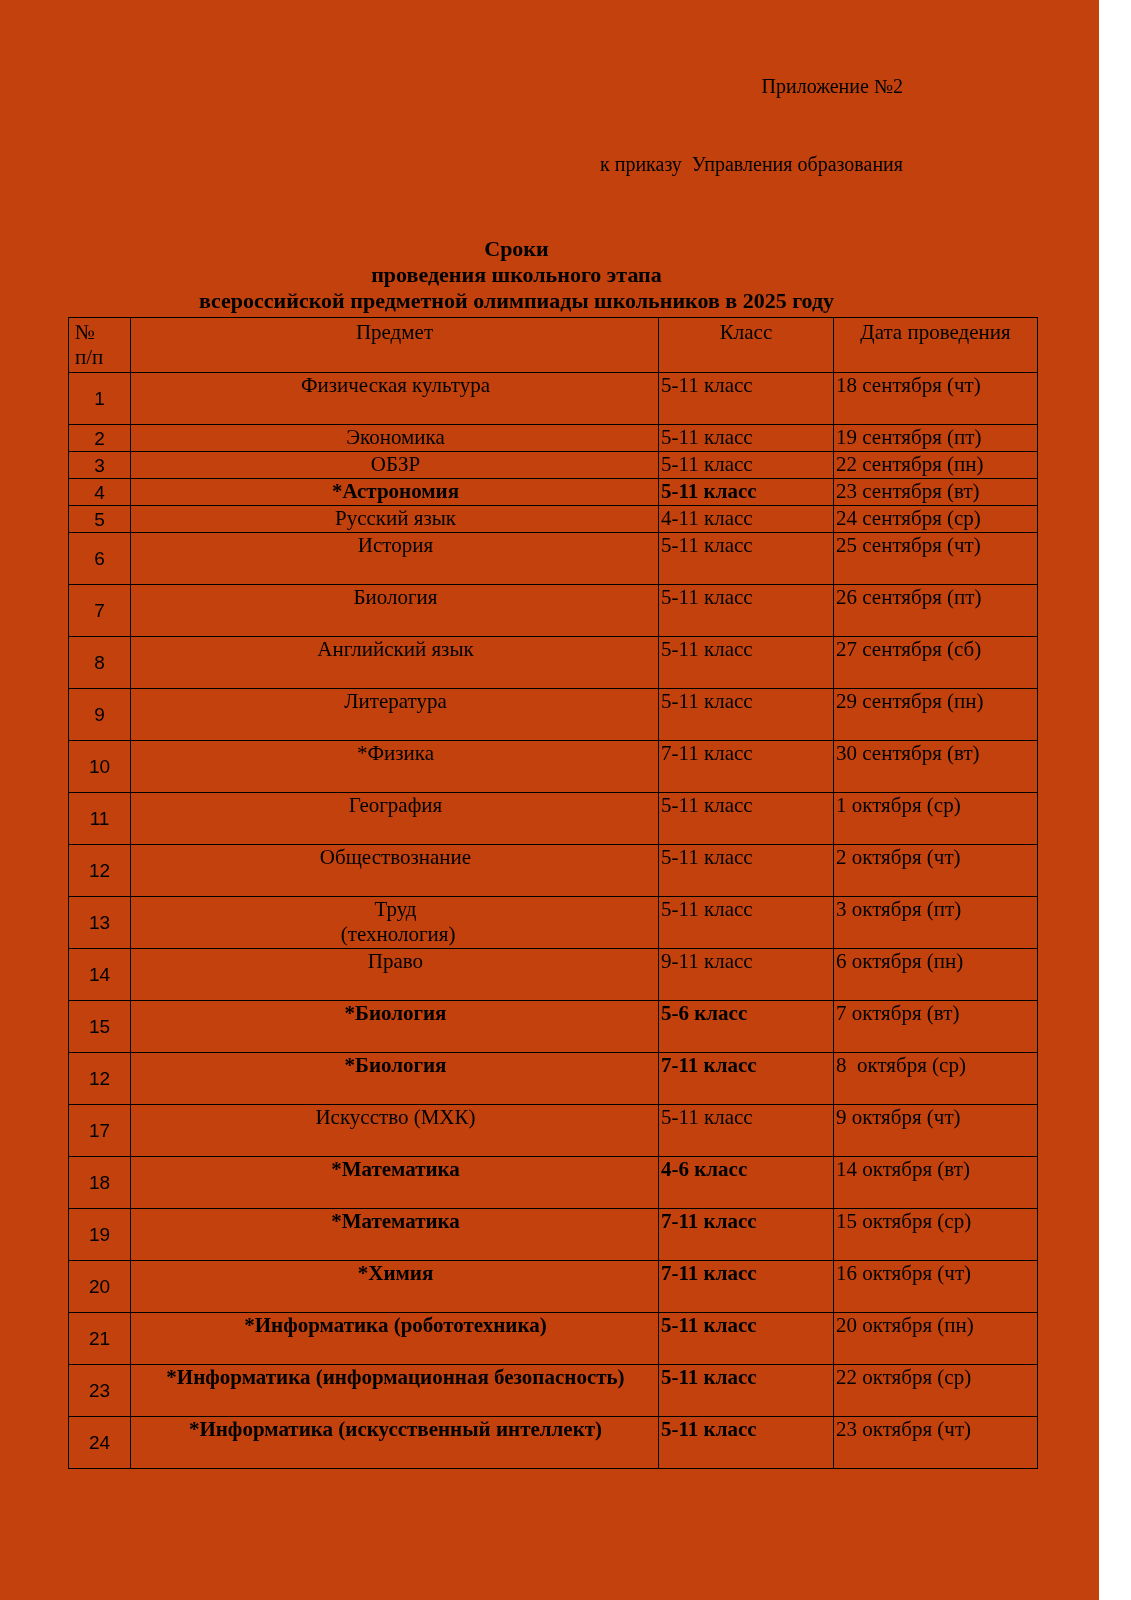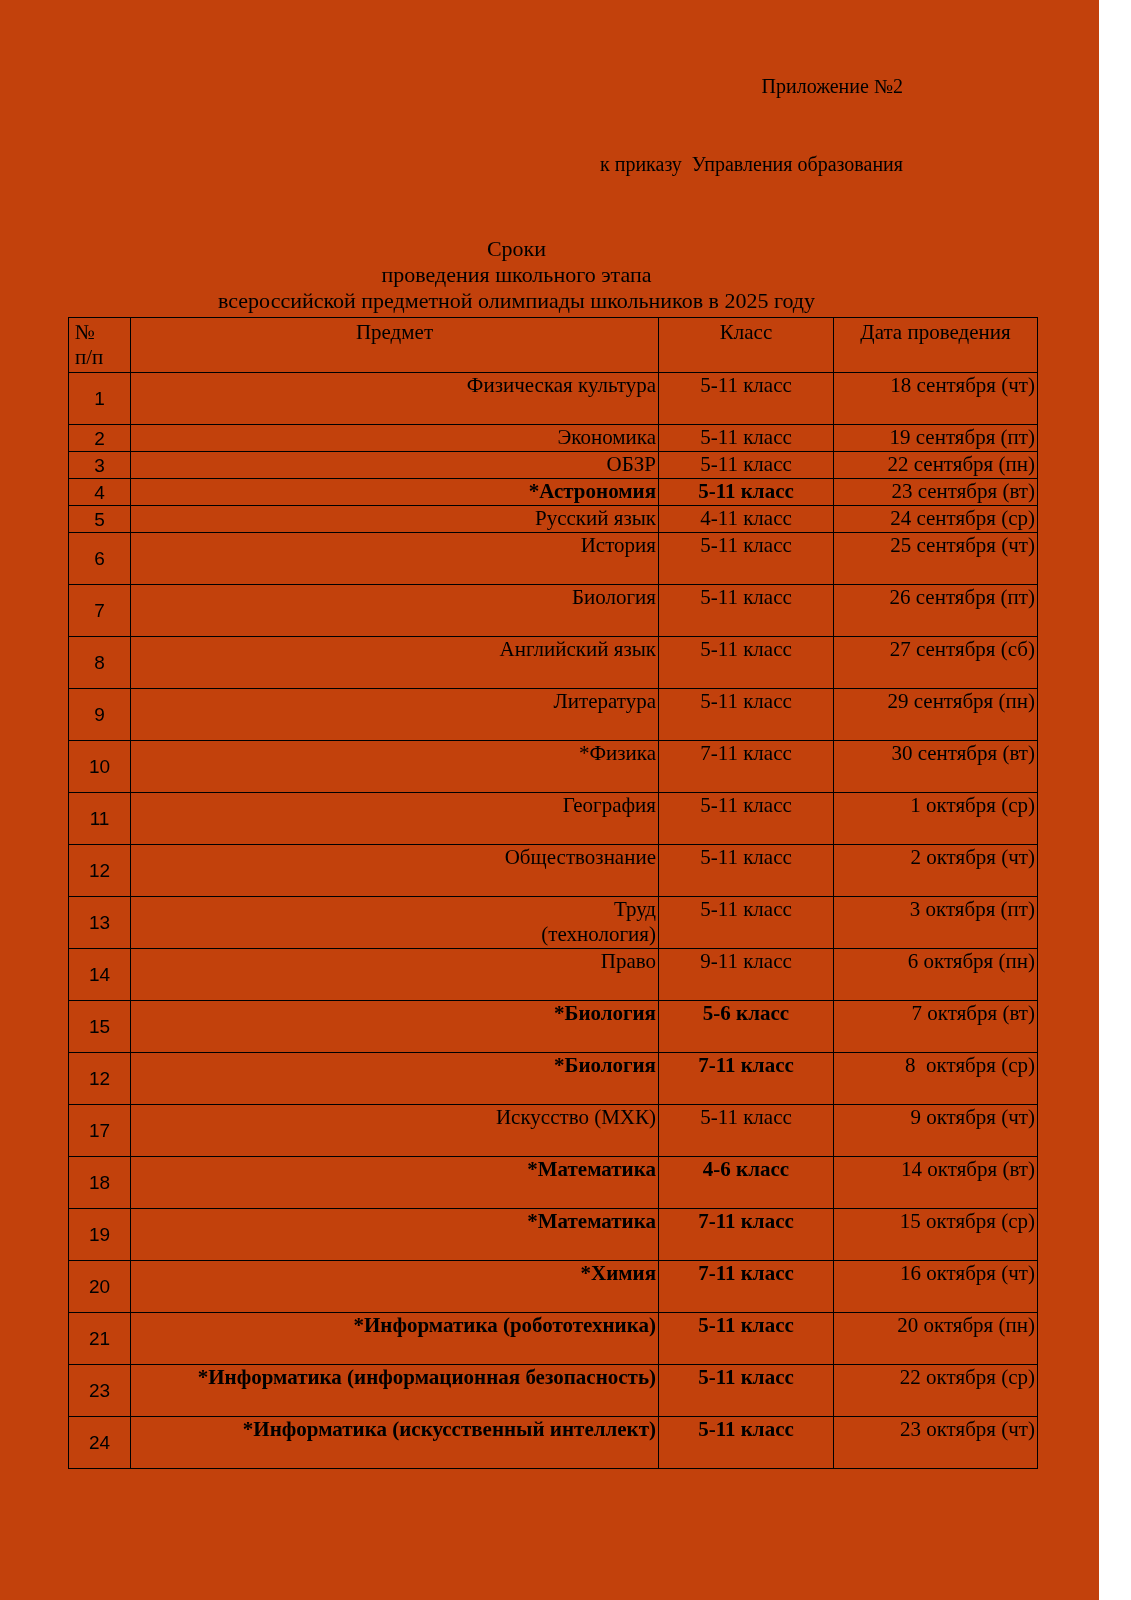--- a/index.html
+++ b/index.html
@@ -26,21 +26,21 @@
     text-align: right;
     font-size: 20px;
     line-height: 26px;
     white-space: pre-wrap;
   }
   .doc-title {
     margin-left: 68px;
     width: 897px;
     margin-top: 7px;
     text-align: center;
-    font-weight: normal;
+    font-weight: bold;
     font-size: 22px;
     line-height: 26px;
   }
   table.schedule {
     border-collapse: collapse;
     table-layout: fixed;
     margin-left: 68px;
     margin-top: 3px;
     width: 969px;
   }
@@ -71,27 +71,27 @@
     vertical-align: top;
     padding: 0 2px;
   }
   .schedule td.cell-num {
     vertical-align: middle;
     text-align: center;
     font-family: "Liberation Sans", sans-serif;
     font-size: 19px;
   }
   .schedule td.cell-subject {
-    text-align: right;
+    text-align: center;
     padding-left: 4px;
     white-space: pre-wrap;
   }
-  .schedule td.cell-grade { text-align: center; }
+  .schedule td.cell-grade { }
   .schedule td.cell-date {
-    text-align: right;
+    text-align: left;
     white-space: pre-wrap;
   }
   .schedule tr.row-bold .cell-subject,
   .schedule tr.row-bold .cell-grade {
     font-weight: bold;
   }
 </style>
 </head>
 <body>
 

